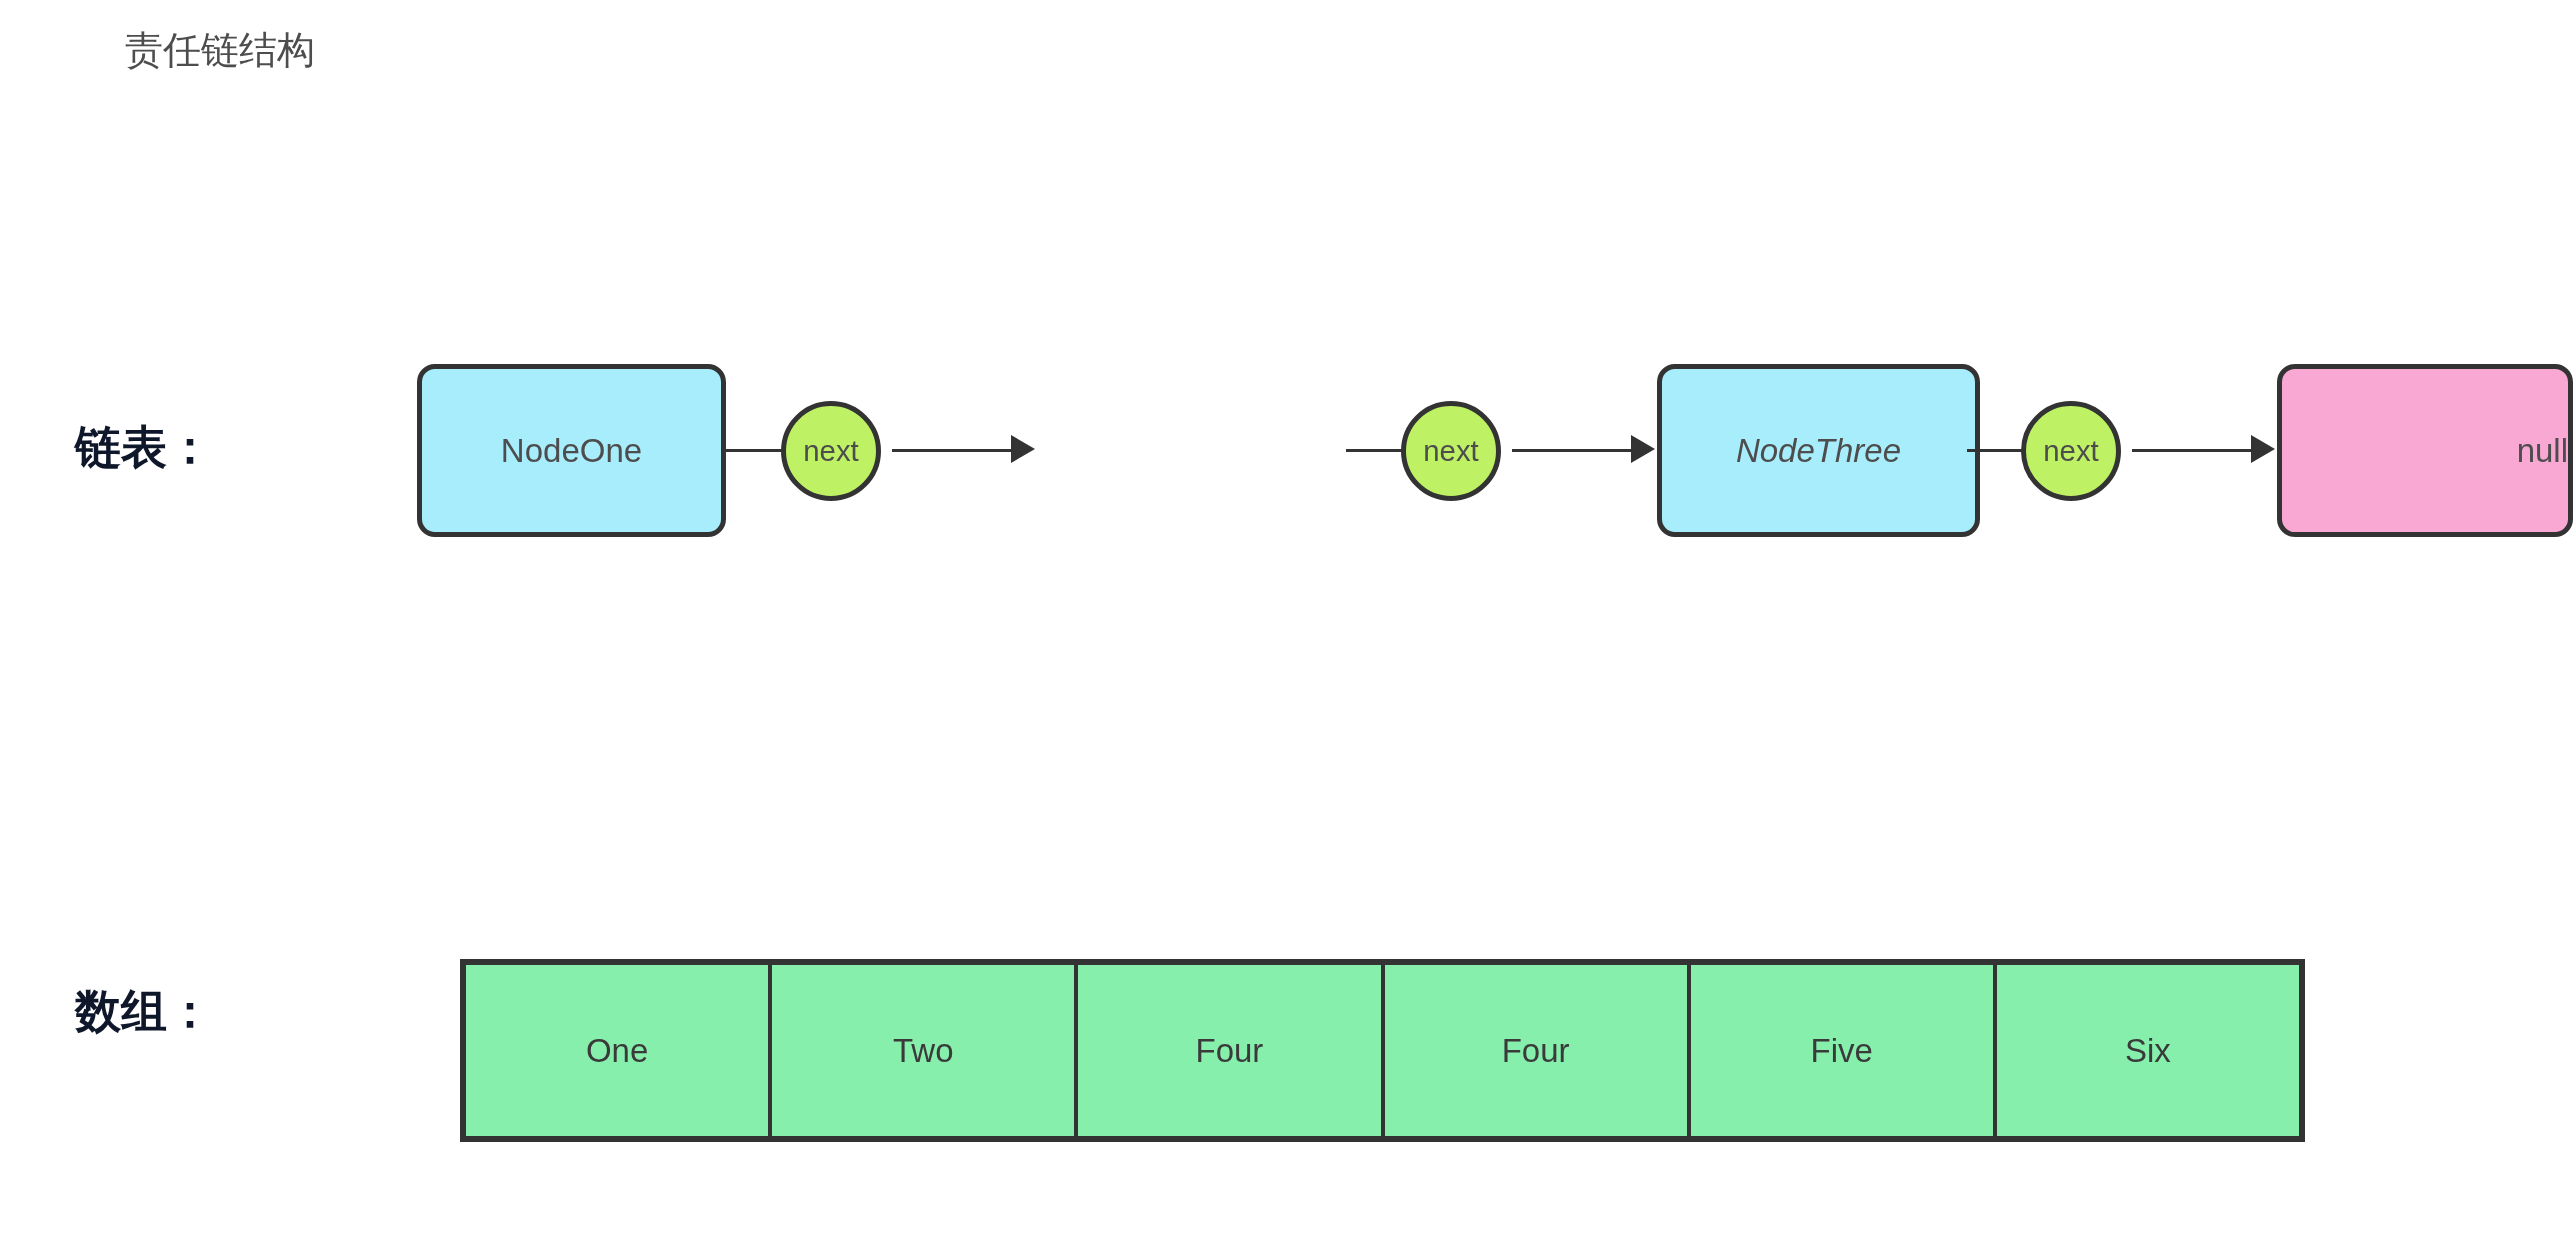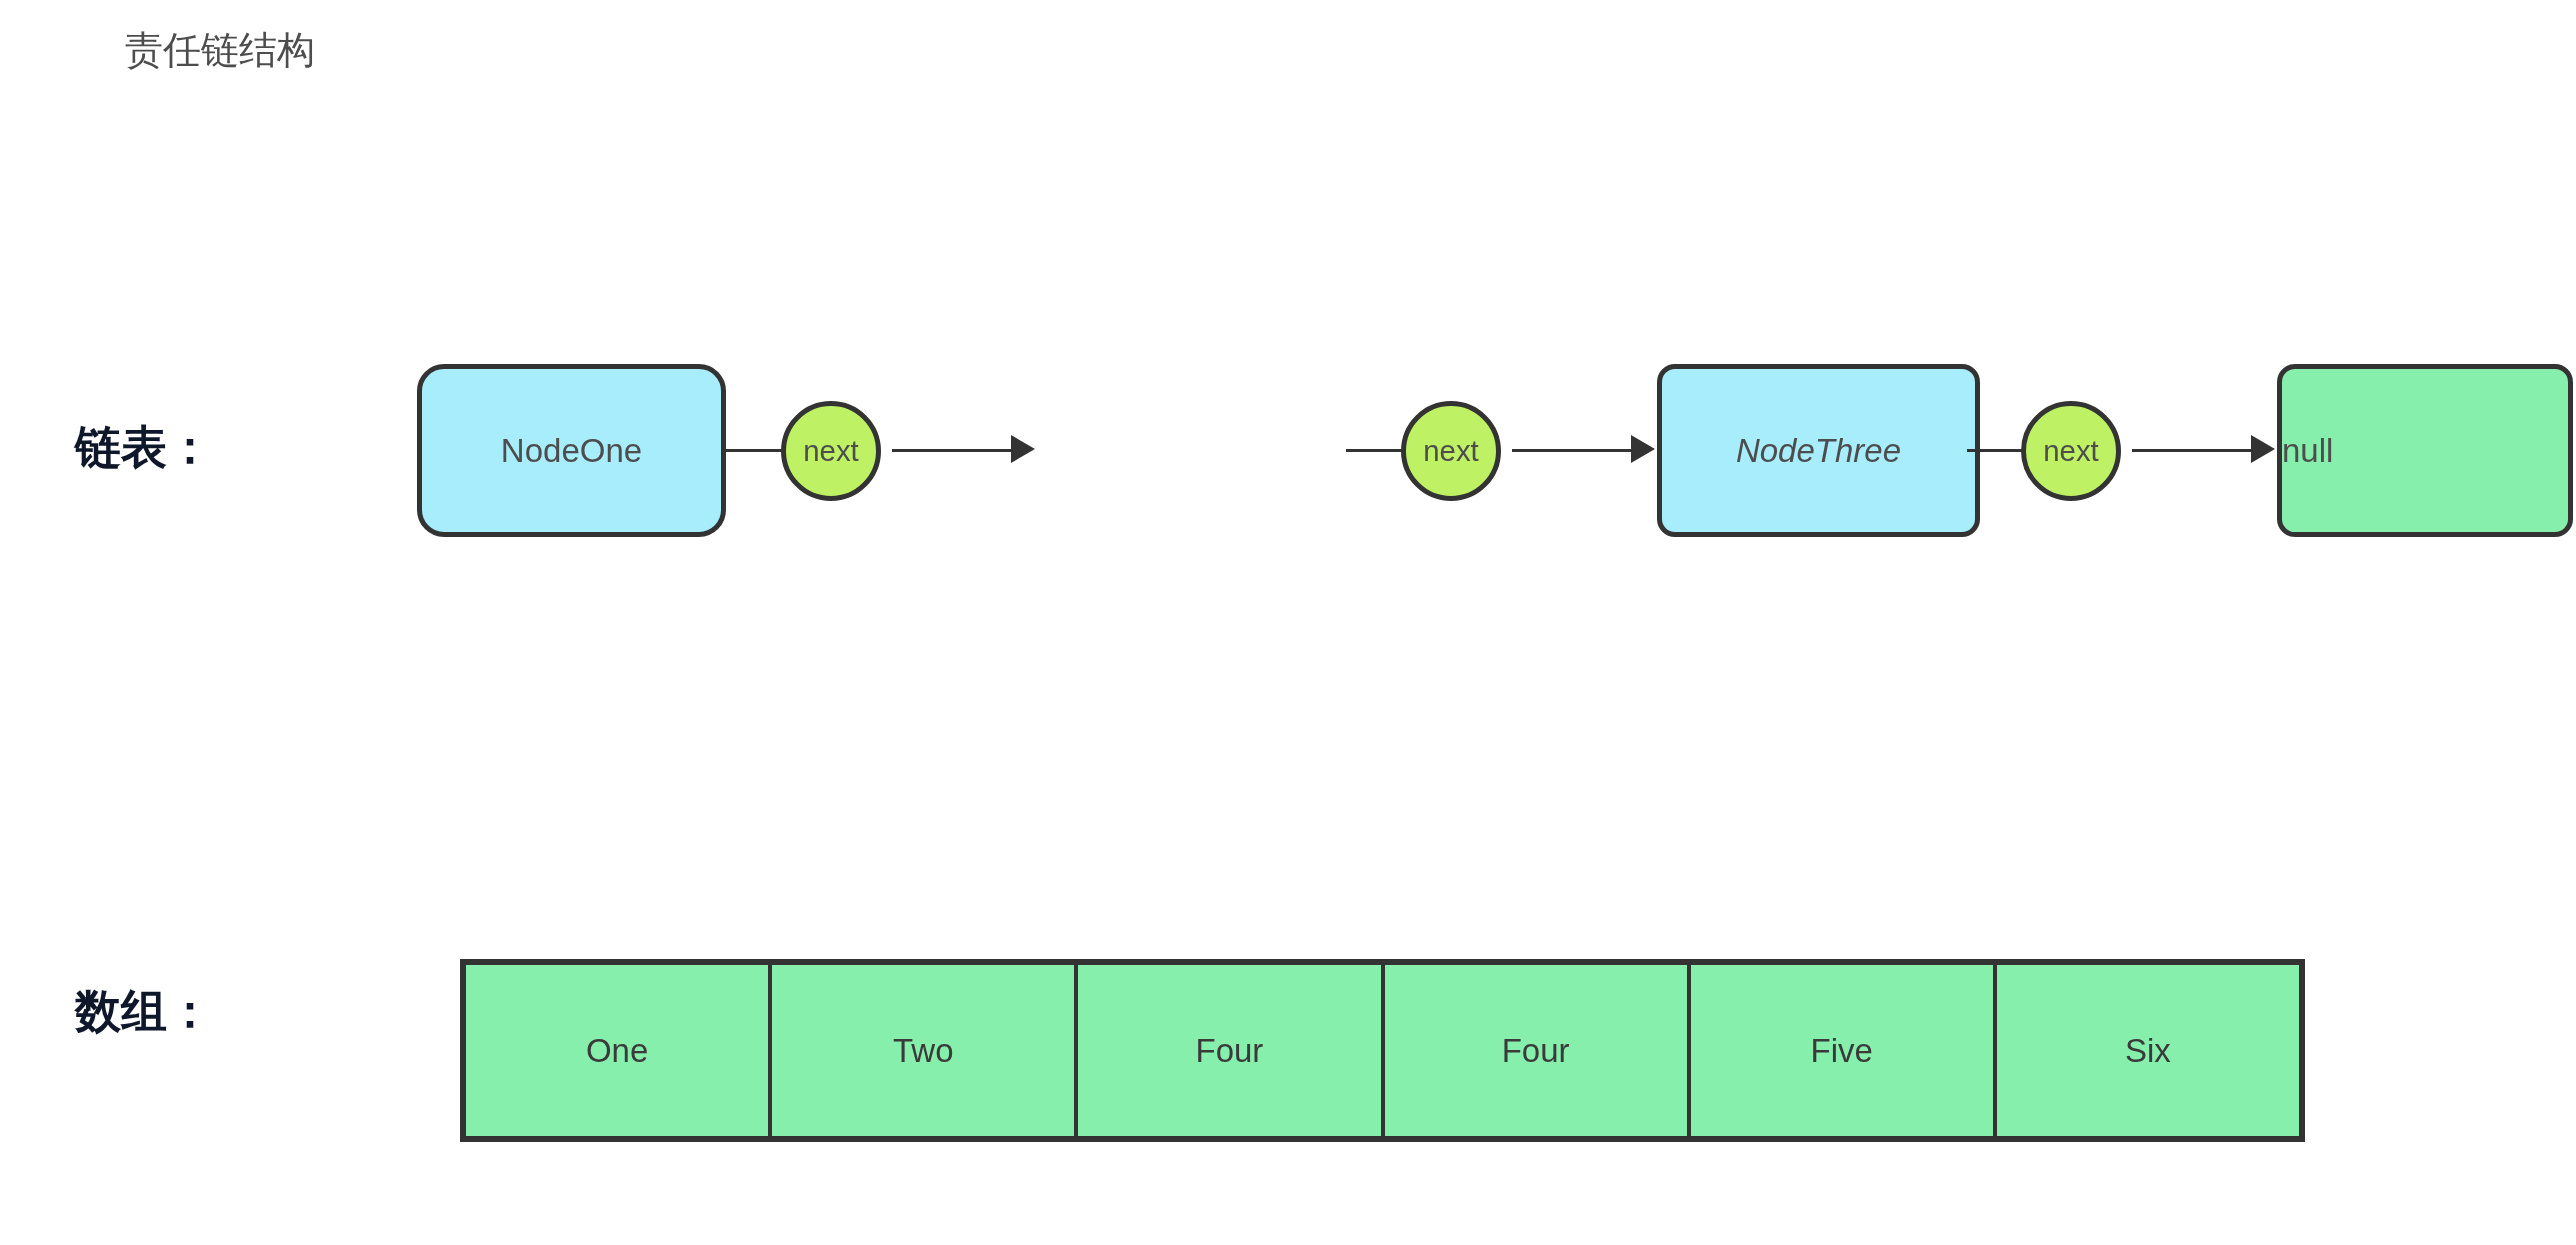--- a/index.html
+++ b/index.html
@@ -68,26 +68,26 @@
     color: #4d4d4d;
     line-height: 1;
     white-space: nowrap;
   }
 
   .null-box {
     position: absolute;
     top: 11.5px;
     height: 173px;
     box-sizing: border-box;
-    background: #86efac;
+    background: #f9a8d4;
     border: 5.7px solid #333333;
     border-radius: 18px;
     display: flex;
     align-items: center;
-    justify-content: flex-start;
+    justify-content: flex-end;
   }
   .null-box .node-label {
     font-size: 33px;
     color: #4d4d4d;
     line-height: 1;
     white-space: nowrap;
   }
 
   .next-circle {
     position: absolute;
@@ -171,21 +171,21 @@
 </style>
 </head>
 <body>
 
 <div id="page-title">责任链结构</div>
 
 <div id="label-linkedlist" class="row-label">链表：</div>
 
 <div id="linkedlist-row">
 
-  <div class="node-box" style="left:417px; width:309px;border-radius:27px;">
+  <div class="node-box" style="left:417px; width:309px;">
     <span class="node-label">NodeOne</span>
   </div>
   <div class="stub" style="left:726px; width:57px;"></div>
   <div class="next-circle" style="left:781px;">
     <span class="next-label">next</span>
   </div>
   <div class="arrow-line" style="left:892px; width:123px;"></div>
   <div class="arrow-head" style="left:1011px;"></div>
 
   <div class="stub" style="left:1346px; width:57px;"></div>

